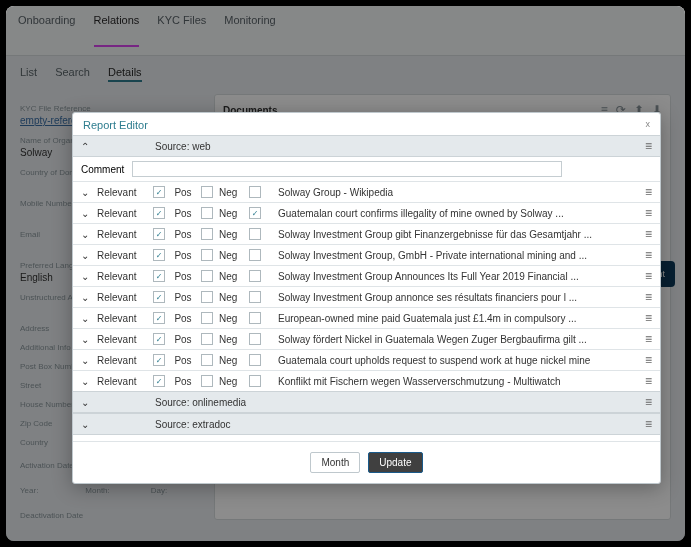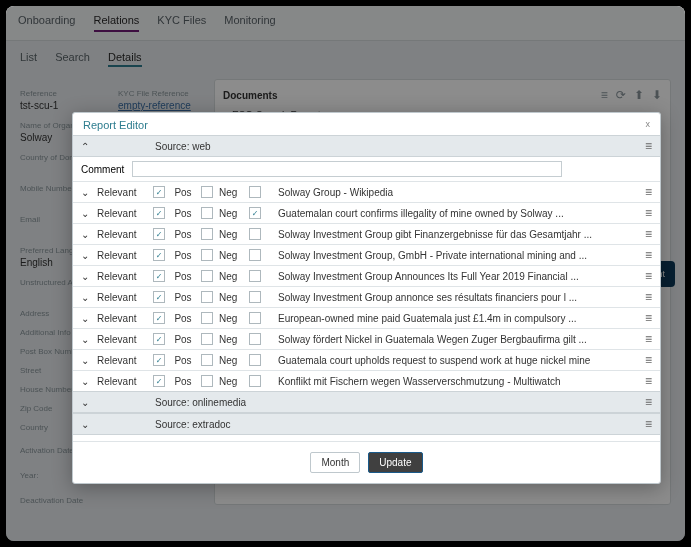--- a/index.html
+++ b/index.html
@@ -1,21 +1,21 @@
 <!DOCTYPE html>
 <html><head>
 <meta charset="utf-8">
 <style>
 *{box-sizing:border-box;margin:0;padding:0;font-family:Arial,sans-serif}
 body{background:#000;width:691px;height:547px;overflow:hidden;position:relative}
 .app{position:absolute;top:6px;left:6px;right:6px;bottom:6px;background:#e8ecef;border-radius:8px;overflow:hidden}
 .overlay{position:absolute;inset:0;background:rgba(0,0,0,.45);z-index:5}
 .topnav{display:flex;gap:18px;padding:8px 12px;font-size:11px;background:#f5f7f8;border-bottom:1px solid #d5dadd}
 .topnav span{color:#5a6469;cursor:pointer}
-.topnav .active{color:#2a2a2a;border-bottom:2px solid #701a75;padding-bottom:4px}
+.topnav .active{color:#2a2a2a;border-bottom:2px solid #d946ef;padding-bottom:19px}
 .subnav{display:flex;gap:18px;padding:10px 14px 4px;font-size:11px}
 .subnav span{color:#5a6469;cursor:pointer}
 .subnav .active{color:#2a2a2a;border-bottom:2px solid #2e7d8f;padding-bottom:2px}
 .content{display:flex;gap:14px;padding:8px 14px}
 .leftcol{width:180px;font-size:9px;color:#7d8a90}
 .leftcol .lbl{margin-top:10px;font-size:8px;color:#8a969c}
 .leftcol .val{margin-top:2px;font-size:10px;color:#333}
 .leftcol .link{color:#3a6ea5;text-decoration:underline}
 .pair{display:flex;gap:16px}
 .pair>div{flex:1}
@@ -60,24 +60,20 @@
   </div>
   <div class="subnav">
     <span>List</span>
     <span>Search</span>
     <span class="active">Details</span>
   </div>
   <div class="content">
     <div class="leftcol">
       <div class="pair">
         <div>
-            <div class="lbl">Reference</div>
-            <div class="val">tst-scu-1</div>
-          </div>
-        <div>
             <div class="lbl">KYC File Reference</div>
             <div class="val link">empty-reference</div>
           </div>
       </div>
       <div class="lbl">Name of Organisation</div>
       <div class="val">Solway</div>
       <div class="lbl">Country of Domicile</div>
       <div class="lbl" style="margin-top:22px">Mobile Number</div>
       <div class="lbl" style="margin-top:22px">Email</div>
       <div class="lbl" style="margin-top:22px">Preferred Language</div>

